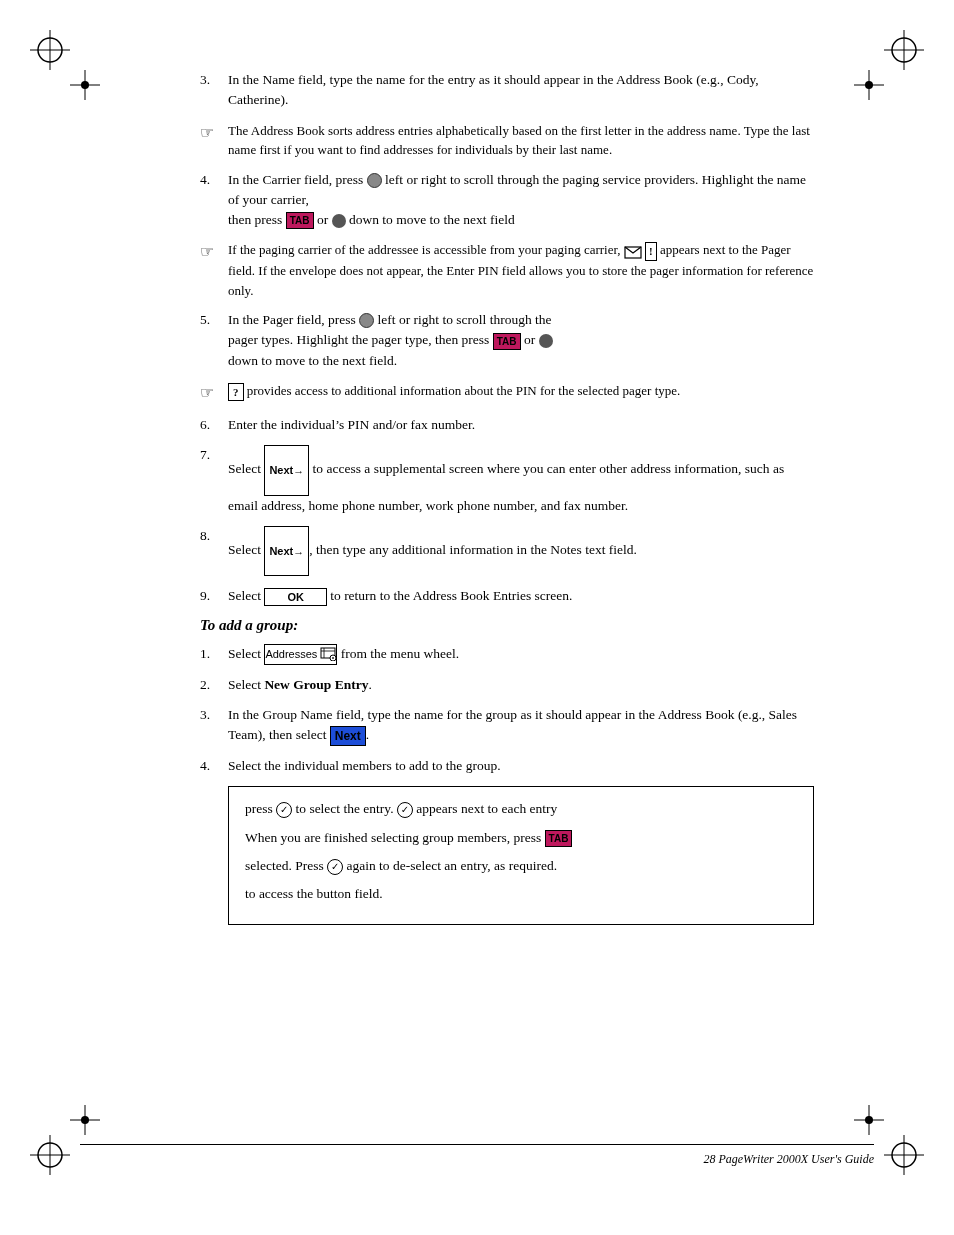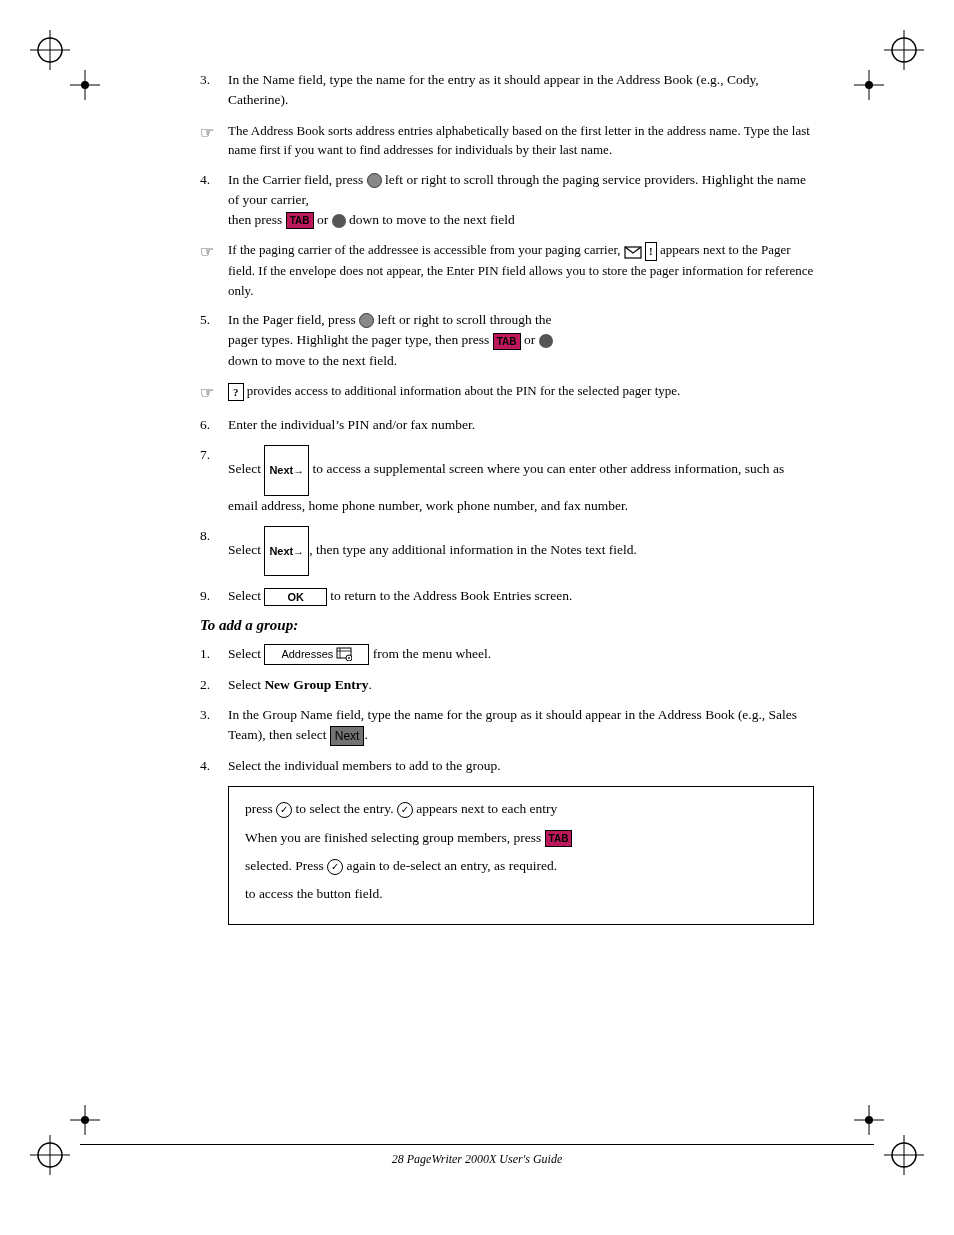--- a/index.html
+++ b/index.html
@@ -91,23 +91,23 @@
       line-height: 1.5;
       font-size: 13px;
     }
 
     .inline-btn {
       display: inline-block;
       border: 1.5px solid #000;
       padding: 0px 4px;
       font-size: 12px;
       font-family: Arial, sans-serif;
-      font-weight: normal;
-      vertical-align: middle;
-      background: #737373;
+      font-weight: bold;
+      vertical-align: middle;
+      background: #1d4ed8;
       white-space: nowrap;
     }
 
     .inline-btn-arrow {
       display: inline-block;
       border: 1.5px solid #000;
       padding: 16px 4px;
       font-size: 11px;
       font-family: Arial, sans-serif;
       font-weight: bold;
@@ -199,21 +199,21 @@
       line-height: 1.6;
     }
 
     .footer {
       position: absolute;
       bottom: 68px;
       left: 80px;
       right: 80px;
       display: flex;
       align-items: center;
-      justify-content: center;
+      justify-content: flex-end;
     }
 
     .footer-line {
       position: absolute;
       bottom: 90px;
       left: 80px;
       right: 80px;
       height: 1px;
       background: #000;
     }
@@ -221,21 +221,21 @@
     .footer-text {
       font-size: 12px;
       font-style: italic;
     }
 
     
     .addresses-btn {
       display: inline-flex;
       align-items: center;
       border: 1.5px solid #000;
-      padding: 1px 16px;
+      padding: 1px 0;
       font-size: 11px;
       font-family: Arial, sans-serif;
       vertical-align: middle;
       background: #fff;
       gap: 3px;
     }
 
     .addr-icon {
       width: 16px;
       height: 14px;

